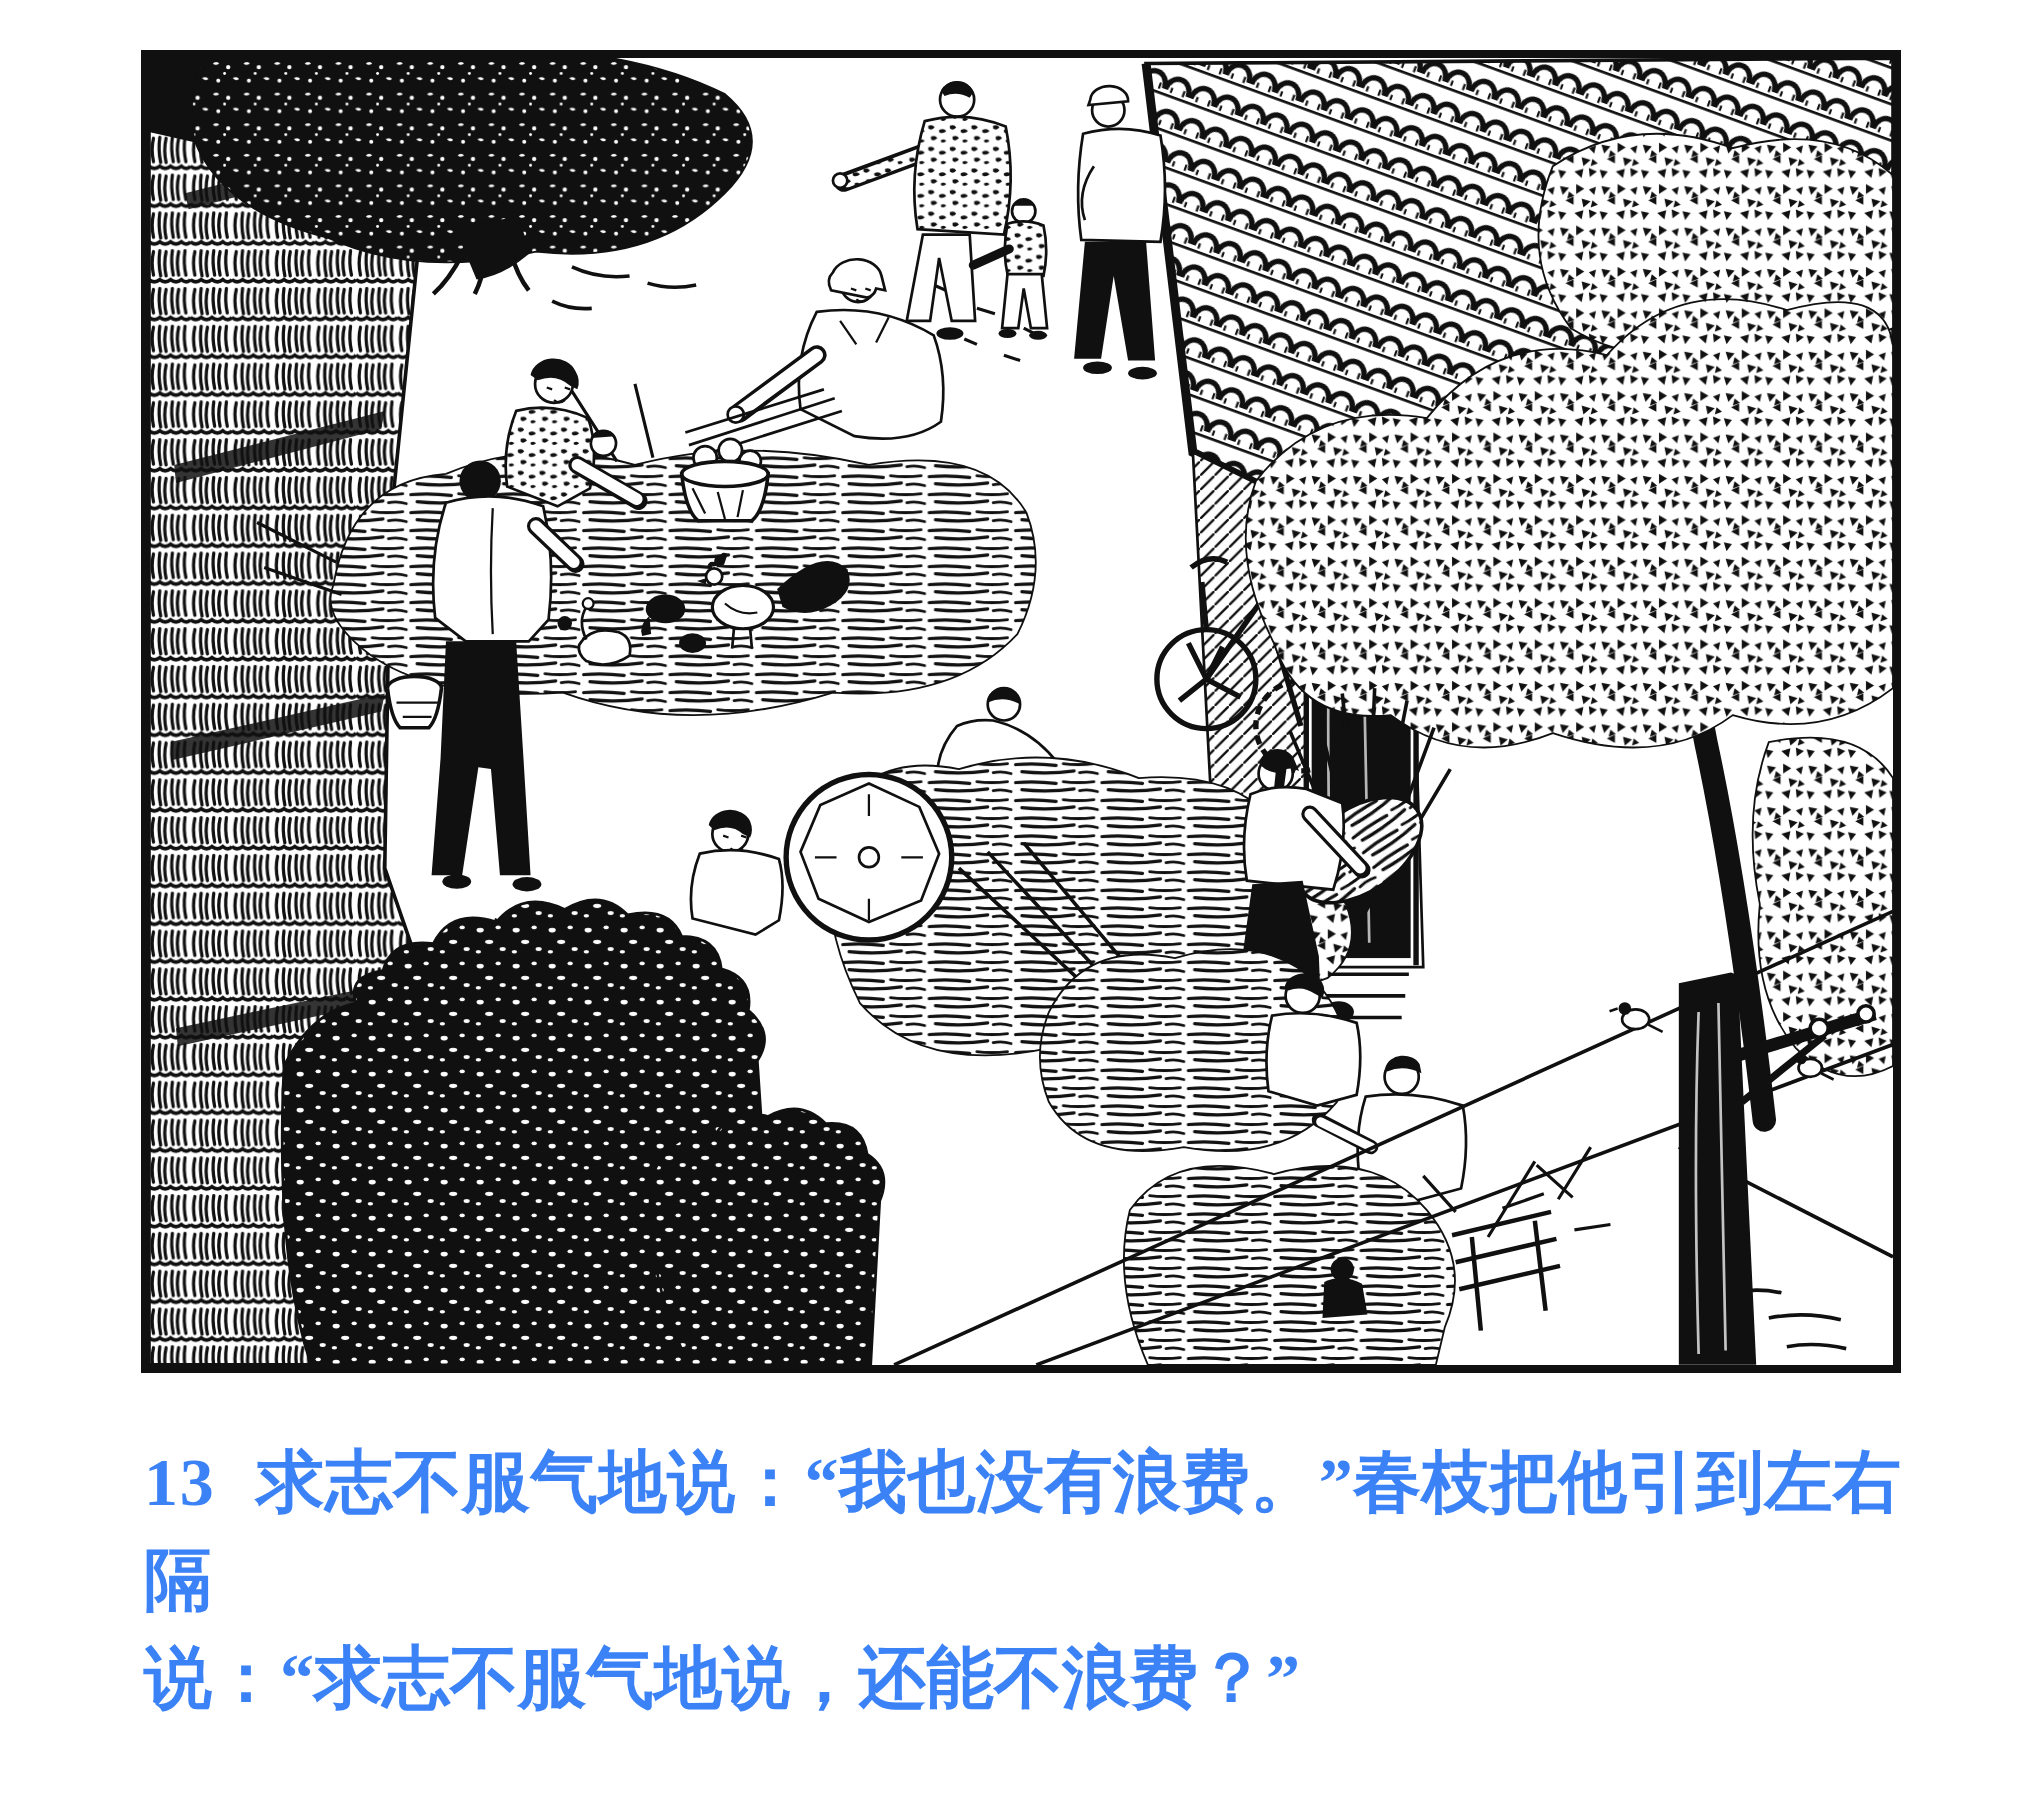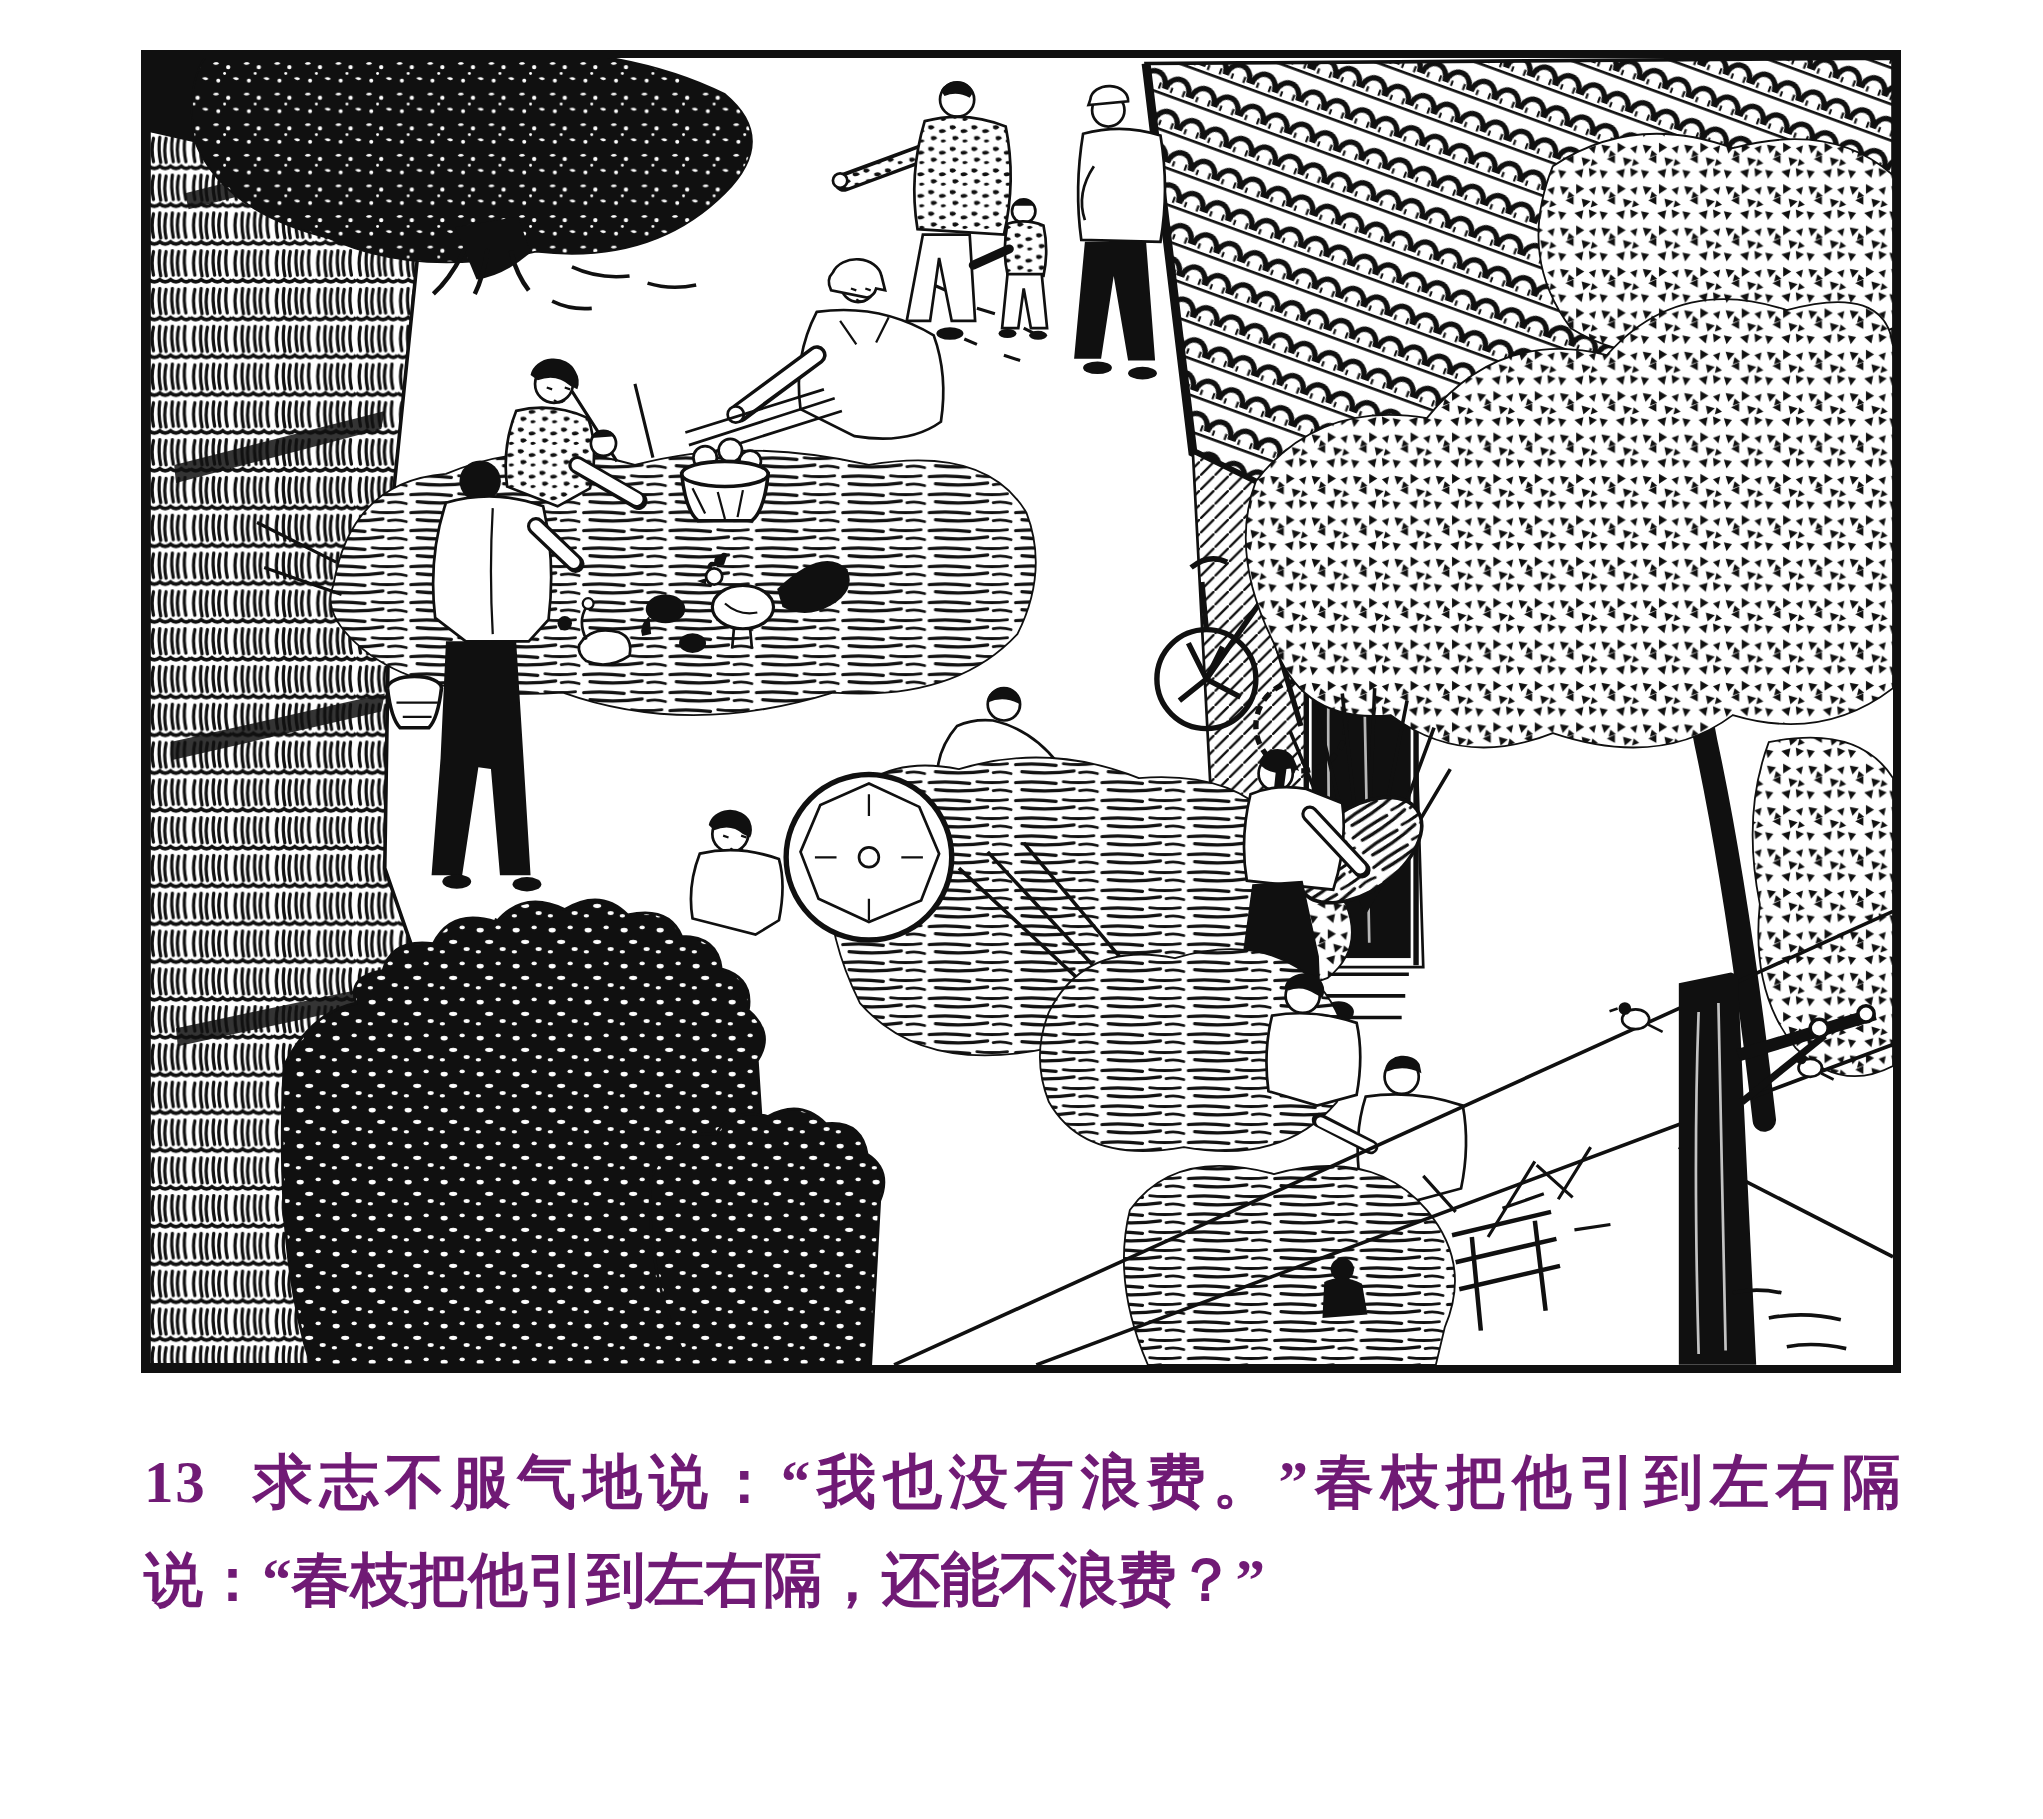--- a/index.html
+++ b/index.html
@@ -9,21 +9,21 @@
     font-family:"Liberation Serif", serif;
   }
   .panel-frame {
     position:absolute; left:141px; top:50px;
     width:1744px; height:1307px;
     border:8px solid #101010; margin:0; background:#ffffff;
   }
   .panel-frame svg { display:block; width:100%; height:100%; }
   .caption {
     position:absolute; left:144px; top:1433px; width:1757px;
-    color:#701a75; font-weight:700; font-size:59px; line-height:98px;
+    color:#3b82f6; font-weight:700; font-size:68px; line-height:98px;
   }
   .cap-line { margin:0; }
   .cap-justify { text-align:justify; text-align-last:justify; }
   .panel-no { margin-right:40px; letter-spacing:1.8px; }
 </style>
 </head>
 <body>
 
 <figure class="panel-frame">
 <svg viewBox="0 0 1938 1452" xmlns="http://www.w3.org/2000/svg">
@@ -384,15 +384,15 @@
   </g>
 
   <g stroke="#101010" stroke-width="4" fill="none">
     <path d="M1800,1400 q40,-8 80,2 M1820,1432 q30,-6 66,2 M1760,1372 q26,-6 54,0"></path>
   </g>
 </svg>
 </figure>
 
 <div class="caption">
   <p class="cap-line cap-justify"><span class="panel-no">13</span><span>求志不服气地说：“我也没有浪费。”春枝把他引到左右隔</span></p>
-  <p class="cap-line">说：“春枝把他引到左右隔，还能不浪费？”</p>
+  <p class="cap-line">说：“求志不服气地说，还能不浪费？”</p>
 </div>
 
 
 </body></html>

